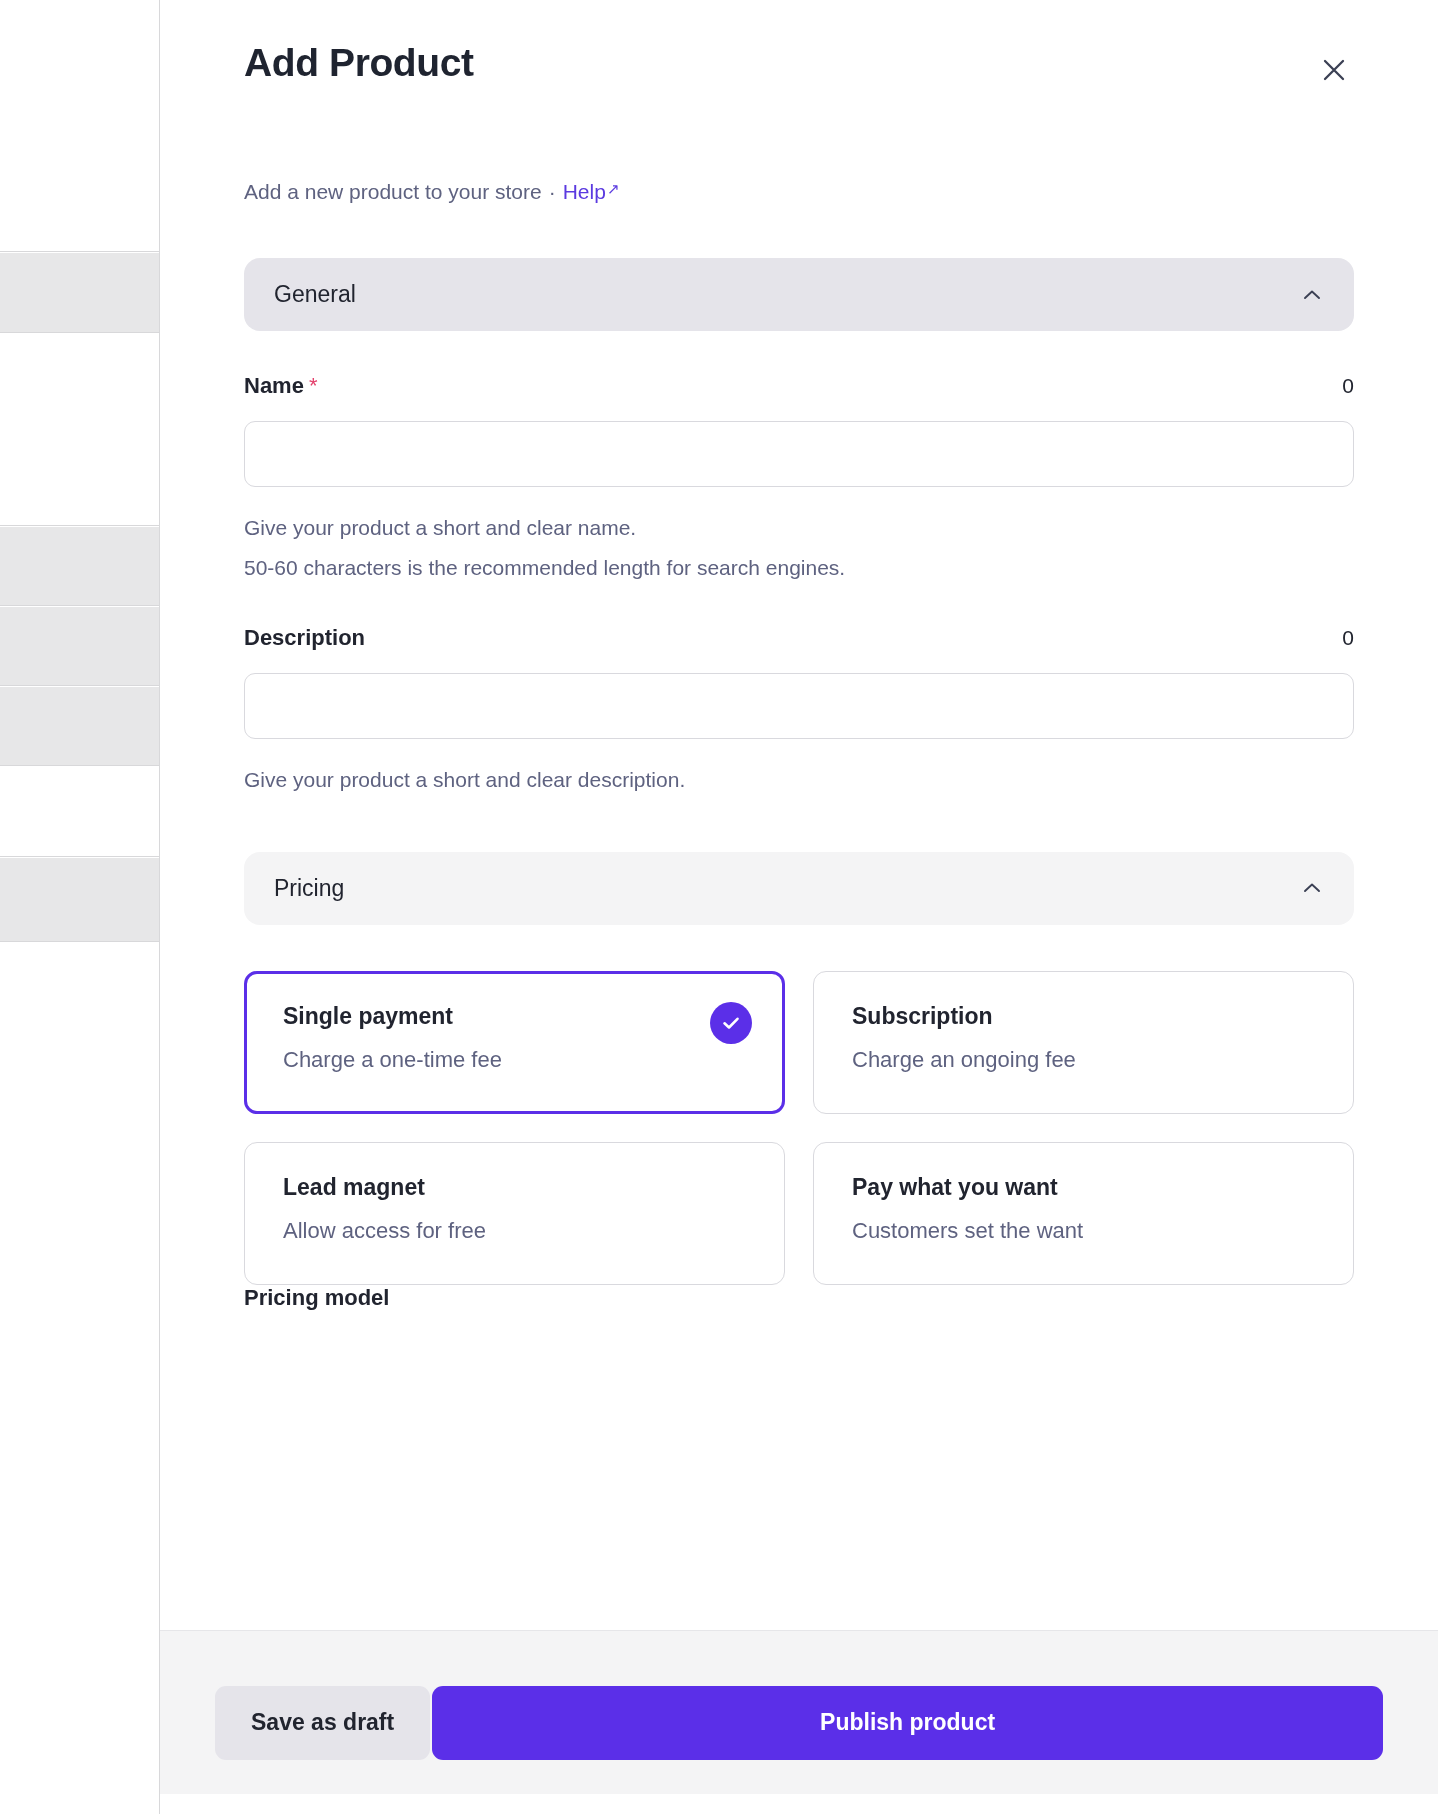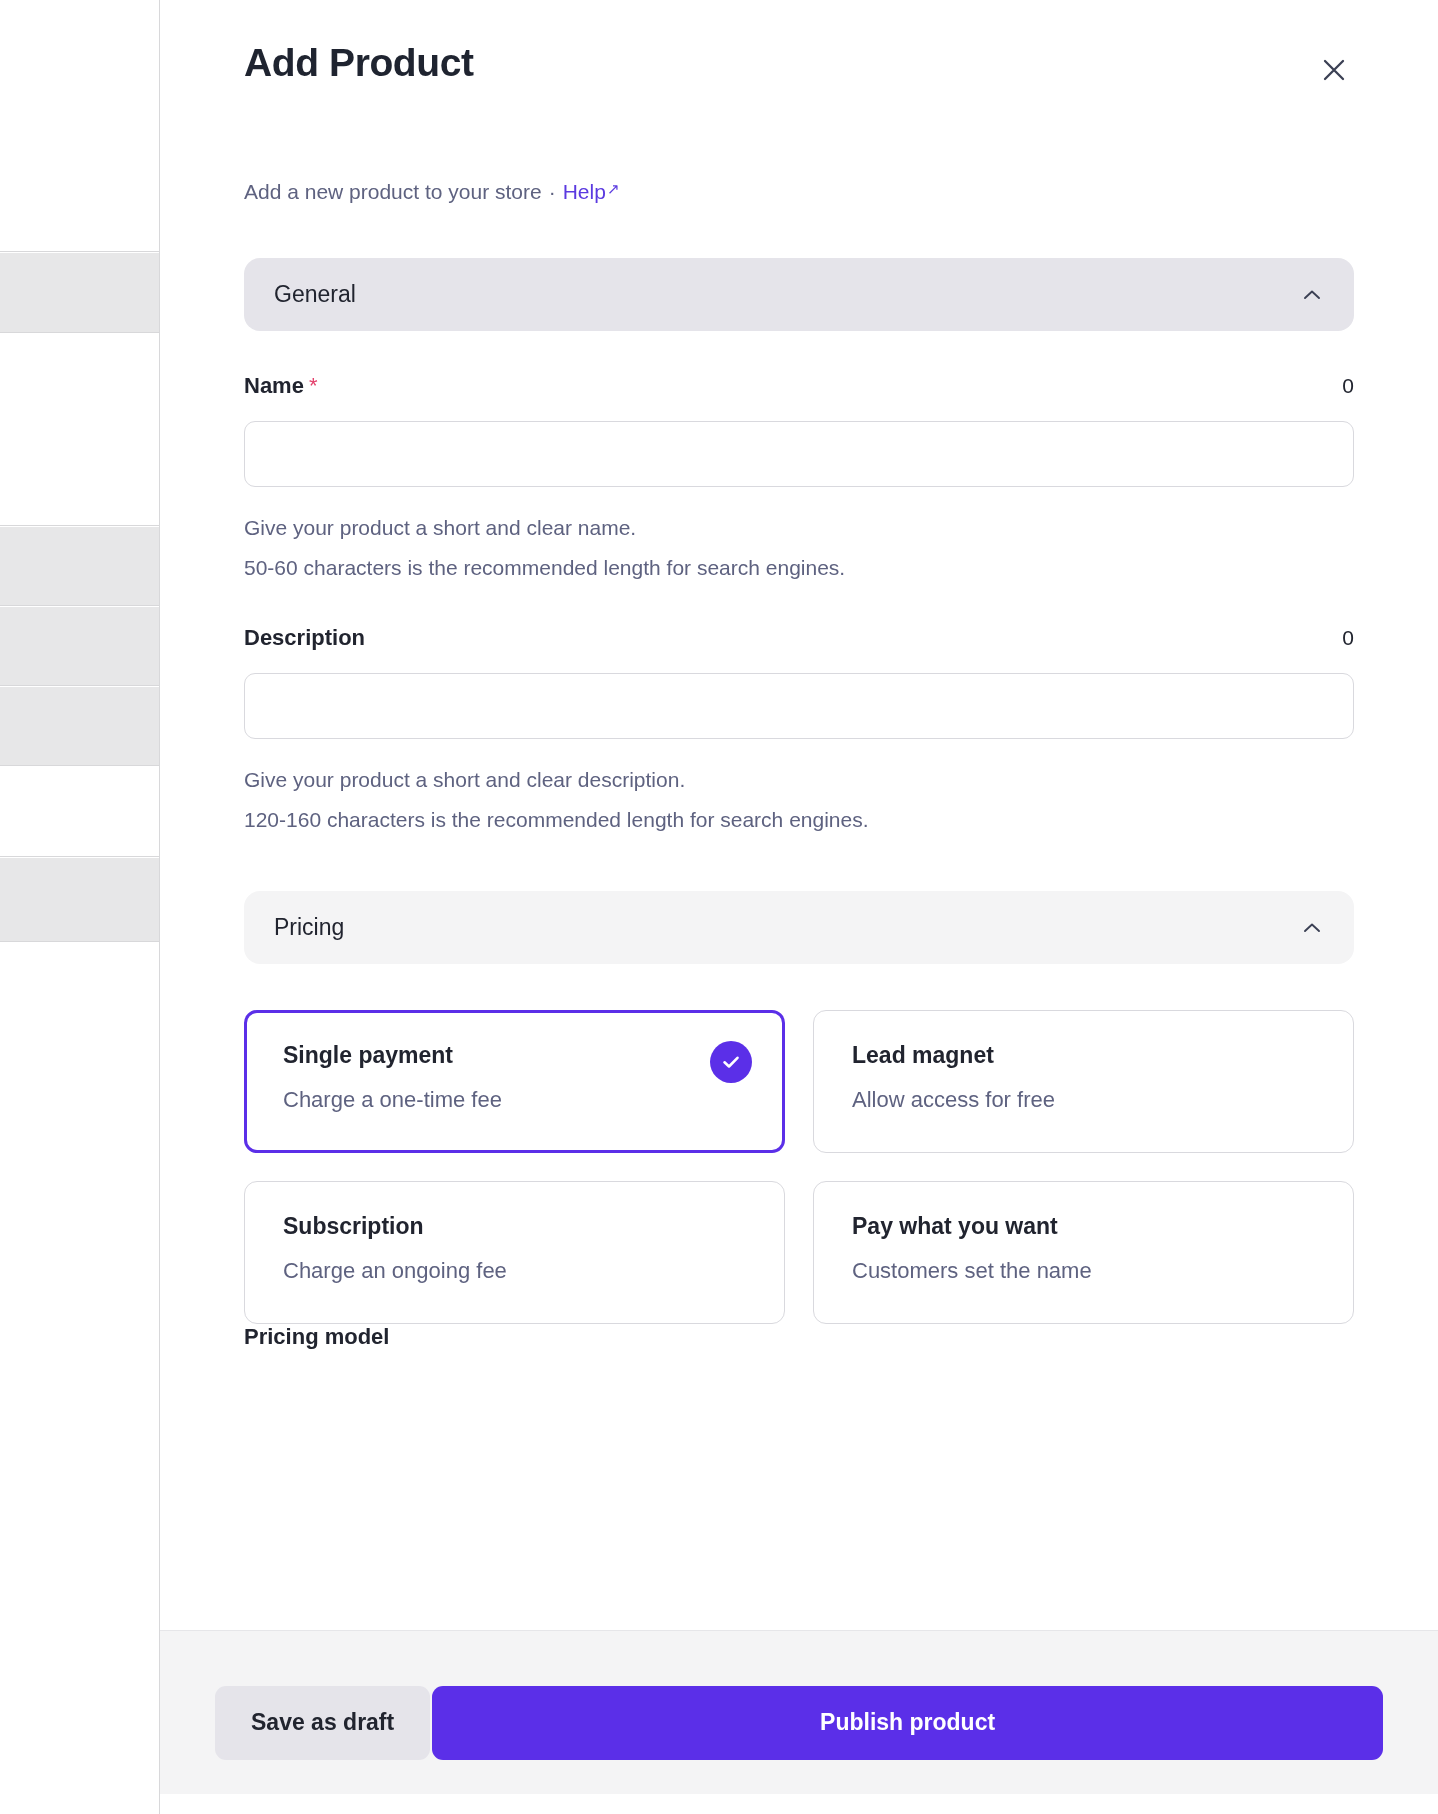--- a/index.html
+++ b/index.html
@@ -349,21 +349,20 @@
 
     <div class="field">
       <div class="field-label-row">
         <div>
           <span class="field-label">Description</span>
         </div>
         <span class="char-count">0</span>
       </div>
       <input class="text-input" type="text" placeholder="" style="">
       <div class="helper">Give your product a short and clear description.</div>
-      <div class="helper helper-2">120-160 characters is the recommended length for search engines.</div>
     </div>
 
     <div class="section-header pricing">
       <span class="section-title">Pricing</span>
       <span class="chev">
         <svg width="24" height="24" viewBox="0 0 24 24" fill="none">
           <path d="M5 15 L12 8.5 L19 15" stroke="#3b4054" stroke-width="1.9" stroke-linecap="round" stroke-linejoin="round"></path>
         </svg>
       </span>
     </div>
@@ -374,32 +373,32 @@
         <div class="option-title">Single payment</div>
         <div class="option-desc">Charge a one-time fee</div>
         <span class="check-badge">
           <svg width="22" height="22" viewBox="0 0 22 22" fill="none">
             <path d="M4.5 11.3 L9 15.5 L17.5 6.8" stroke="#ffffff" stroke-width="2.6" stroke-linecap="round" stroke-linejoin="round"></path>
           </svg>
         </span>
       </div>
 
       <div class="option-card">
+        <div class="option-title">Subscription</div>
+        <div class="option-desc">Charge an ongoing fee</div>
+      </div>
+
+      <div class="option-card">
         <div class="option-title">Lead magnet</div>
         <div class="option-desc">Allow access for free</div>
       </div>
 
       <div class="option-card">
-        <div class="option-title">Subscription</div>
-        <div class="option-desc">Charge an ongoing fee</div>
-      </div>
-
-      <div class="option-card">
         <div class="option-title">Pay what you want</div>
-        <div class="option-desc">Customers set the name</div>
+        <div class="option-desc">Customers set the want</div>
       </div>
 
     </div>
 
     <div class="cut-label">Pricing model</div>
 
   </div>
 
   <div class="drawer-footer">
     <button class="btn btn-draft">Save as draft</button>

